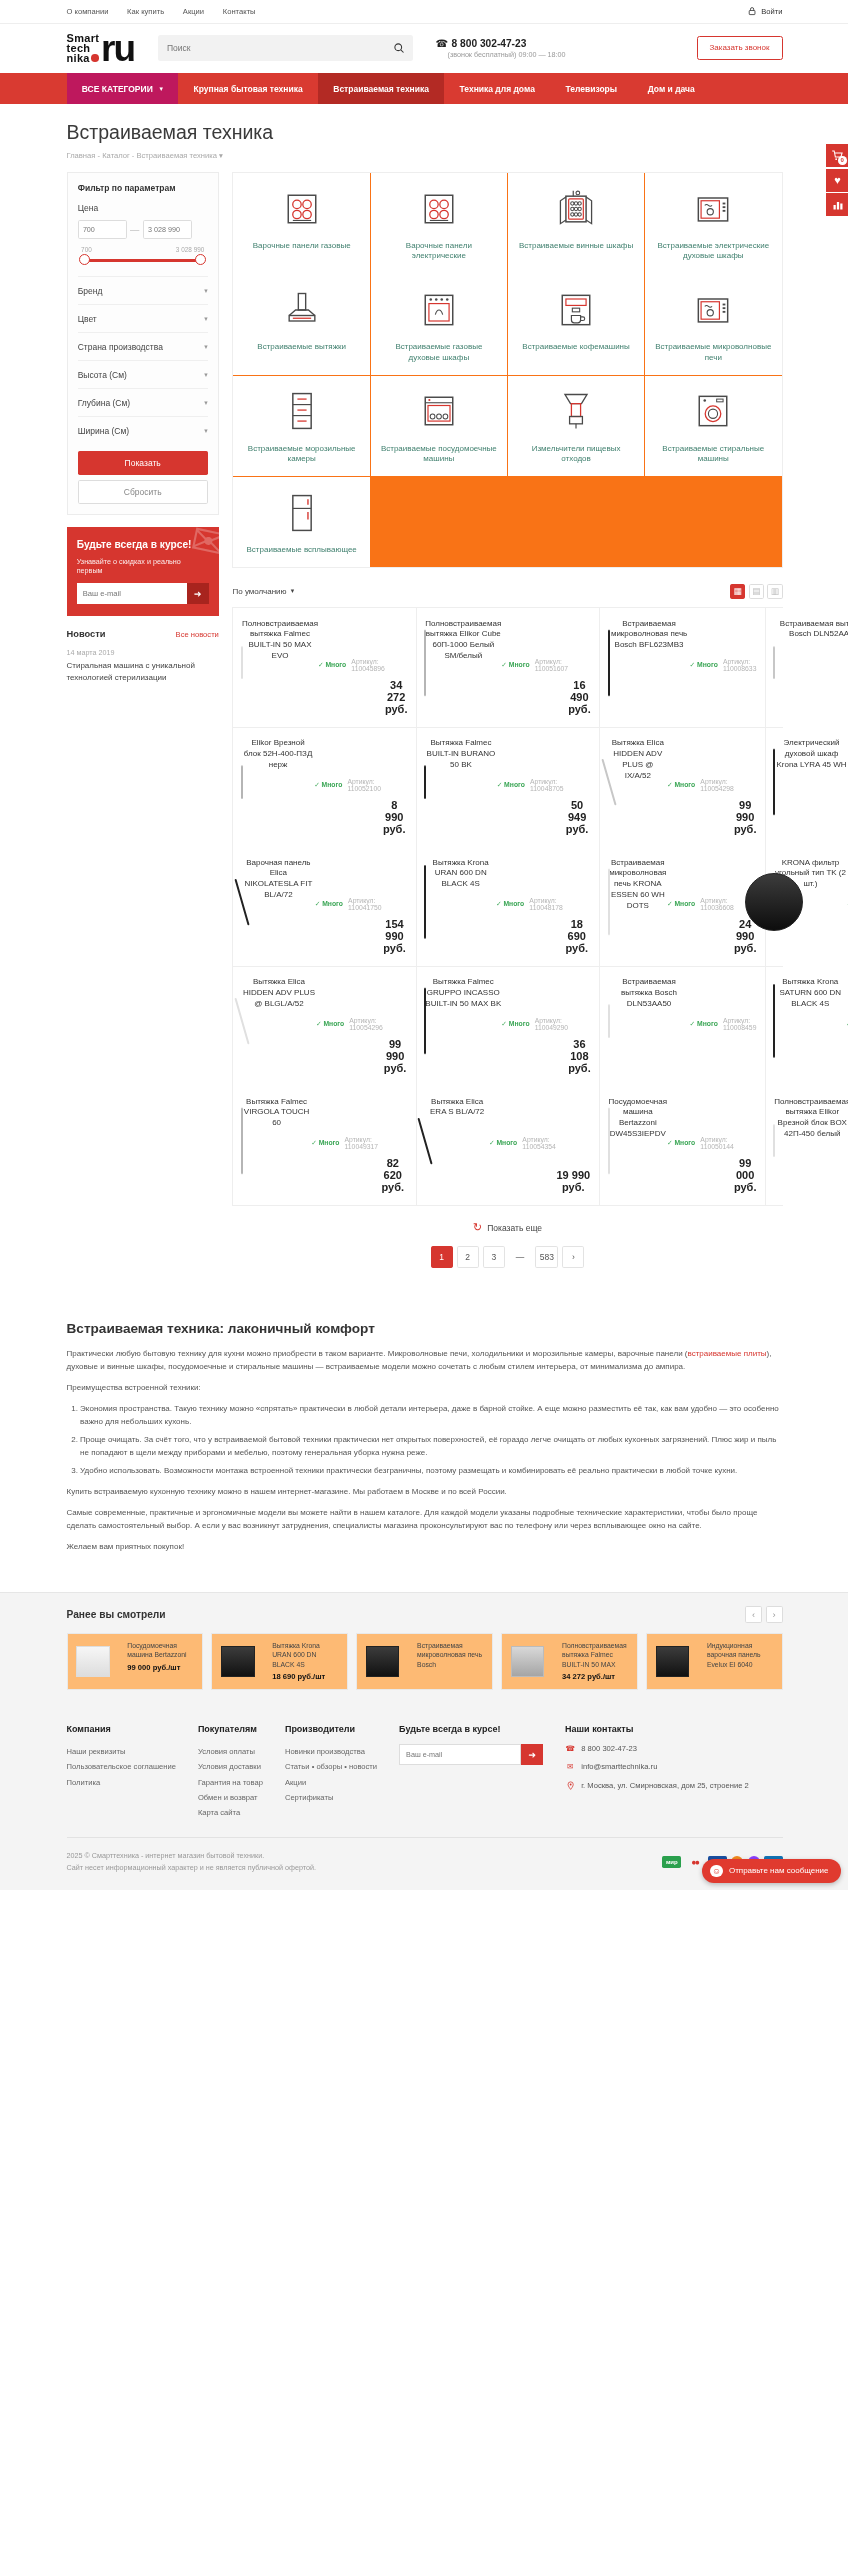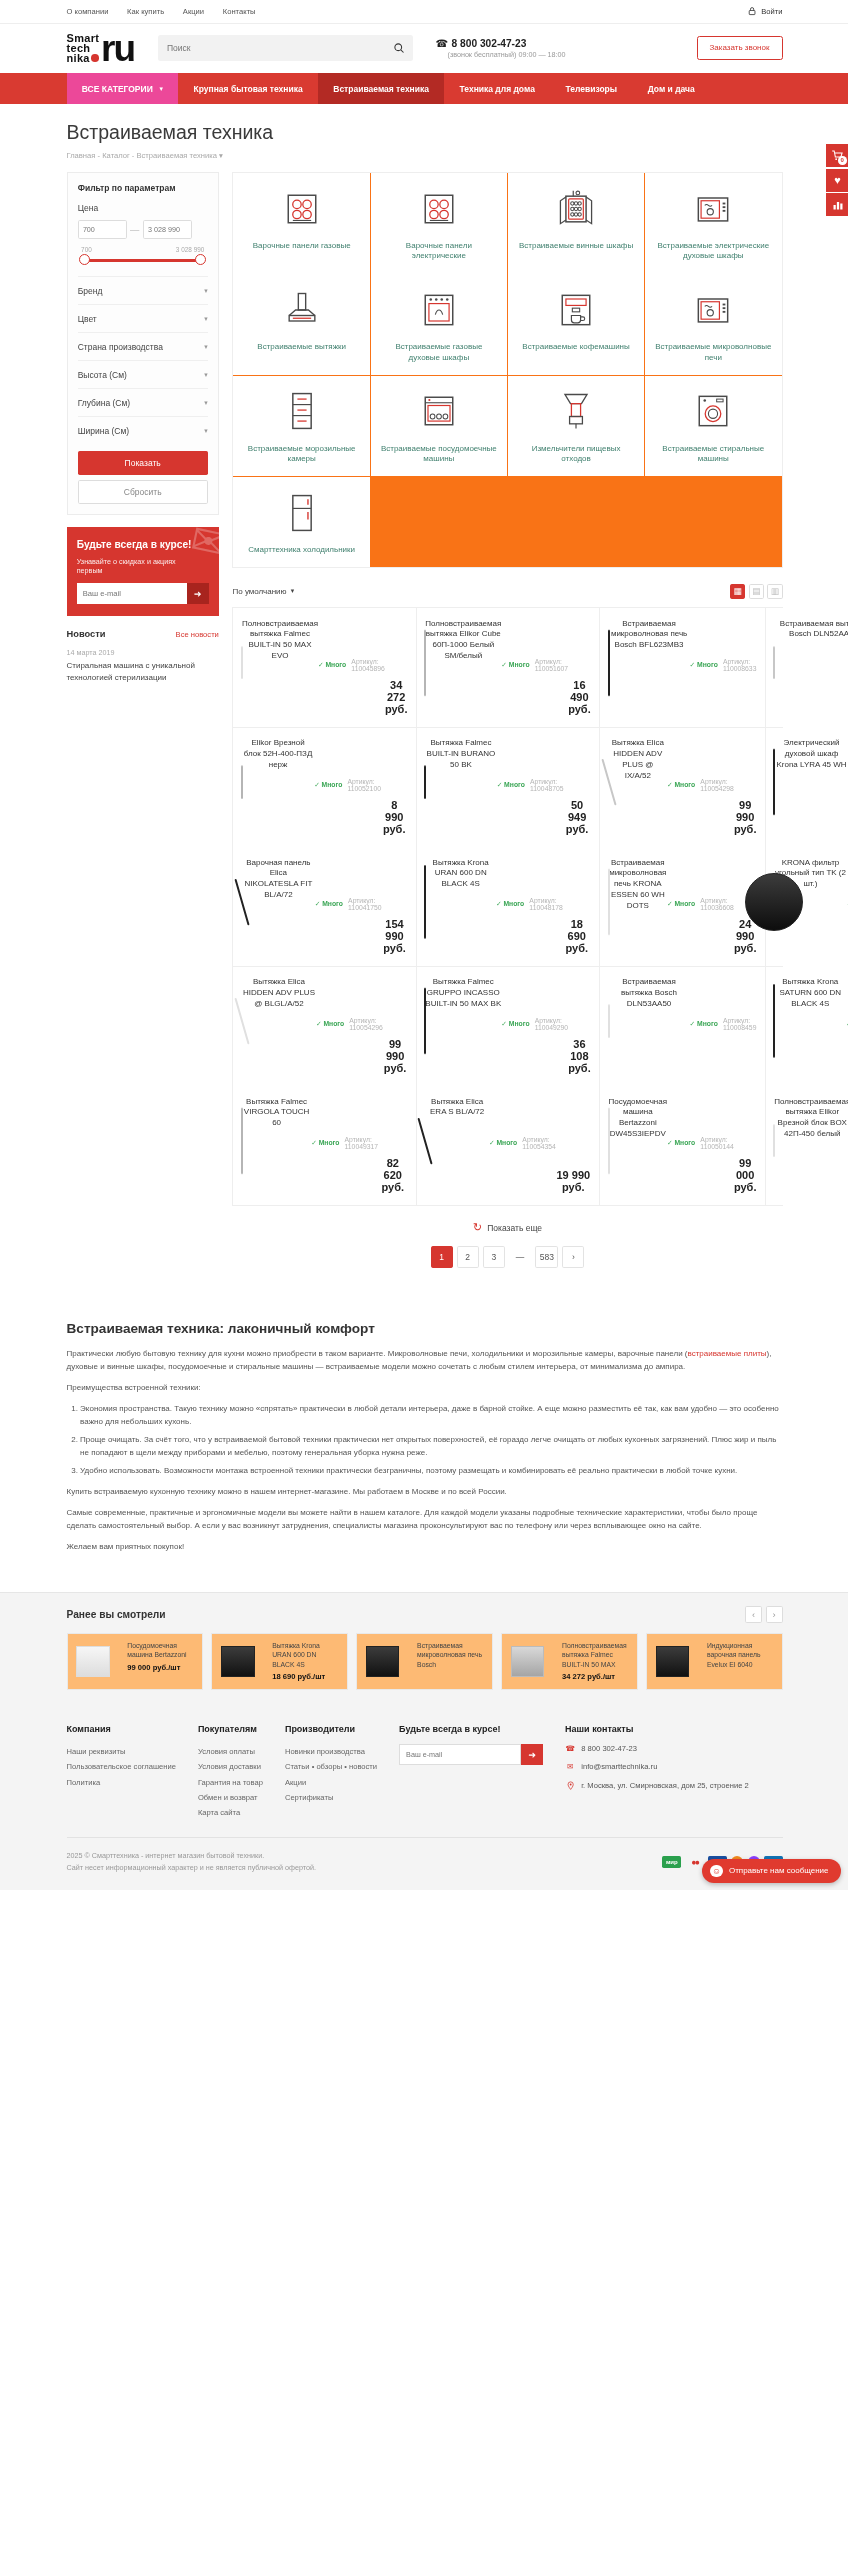--- a/index.html
+++ b/index.html
@@ -22,21 +22,21 @@
   .search{flex:0 0 255px;margin-left:24px;background:#f2f2f2;border-radius:2.5px;height:25.5px;display:flex;align-items:center;padding:0 8.5px;}
   .search input{flex:1;border:0;background:transparent;outline:none;font-size:8.5px;color:#333;font-family:inherit;}
   .phoneblk{margin-left:22px;line-height:1.3;}
   .phoneblk .num{font-weight:bold;font-size:10.2px;color:#222;display:flex;align-items:center;gap:3.4px;}
   .phoneblk .note{font-size:7.2px;color:#999;margin-left:12px;}
   .callback{margin-left:auto;border:0.8px solid #d6362f;color:#d6362f;background:#fff;border-radius:2.5px;font-size:8px;padding:6.8px 12px;cursor:pointer;font-family:inherit;}
   
   .nav{background:#d93a31;}
   .nav .wrap{display:flex;height:31px;}
   .nav .item{display:flex;align-items:center;padding:0 15.3px;color:#fff;font-weight:bold;font-size:8.5px;white-space:nowrap;}
-  .nav .item.allcats{background:#ec4899;gap:6.8px;}
+  .nav .item.allcats{background:#be185d;gap:6.8px;}
   .nav .item.active{background:#b32a24;}
   .caret{font-size:6.8px;}
   
   .rail{position:absolute;right:0;top:144px;display:flex;flex-direction:column;gap:1.7px;z-index:5;}
   .rail .sq{width:23px;height:23px;background:#d6362f;color:#fff;display:flex;align-items:center;justify-content:center;position:relative;font-size:11px;}
   .rail .badge{position:absolute;bottom:2.5px;right:2.5px;background:#fff;color:#d6362f;font-size:6px;font-weight:bold;width:8.5px;height:8.5px;border-radius:50%;display:flex;align-items:center;justify-content:center;}
   
   .pagehead{padding:17px 0 12px;}
   .pagehead h1{font-size:19.5px;font-weight:normal;color:#3a3a3a;}
   .crumbs{margin-top:6.8px;color:#a9a9a9;font-size:7.6px;}
@@ -440,21 +440,21 @@
           <span class="caret">▾</span>
         </div>
       
       <button class="btn-show">Показать</button>
       <button class="btn-reset">Сбросить</button>
     </div>
 
     <div class="promo">
       <span class="env">✉</span>
       <h4>Будьте всегда в курсе!</h4>
-      <p>Узнавайте о скидках и акциях первым</p>
+      <p>Узнавайте о скидках и реально первым</p>
       <div class="row">
         <input placeholder="Ваш e-mail" style="">
         <button>➜</button>
       </div>
     </div>
 
     <div class="news">
       <div class="head">
         <b>Новости</b>
         <a href="#">Все новости</a>
@@ -552,21 +552,21 @@
           <svg viewBox="0 0 52 52" width="44" height="44">
             <use href="#i-washer"></use>
           </svg>
           <span class="lbl">Встраиваемые стиральные машины</span>
         </div>
 
         <div class="cat">
           <svg viewBox="0 0 52 52" width="44" height="44">
             <use href="#i-fridge"></use>
           </svg>
-          <span class="lbl">Смарттехника холодильники</span>
+          <span class="lbl">Встраиваемые всплывающее</span>
         </div>
 
     </div>
 
     <div class="sortbar">
       <div class="sortsel">
         <span>По умолчанию</span>
         <span class="caret">▾</span>
       </div>
       <div class="views">

